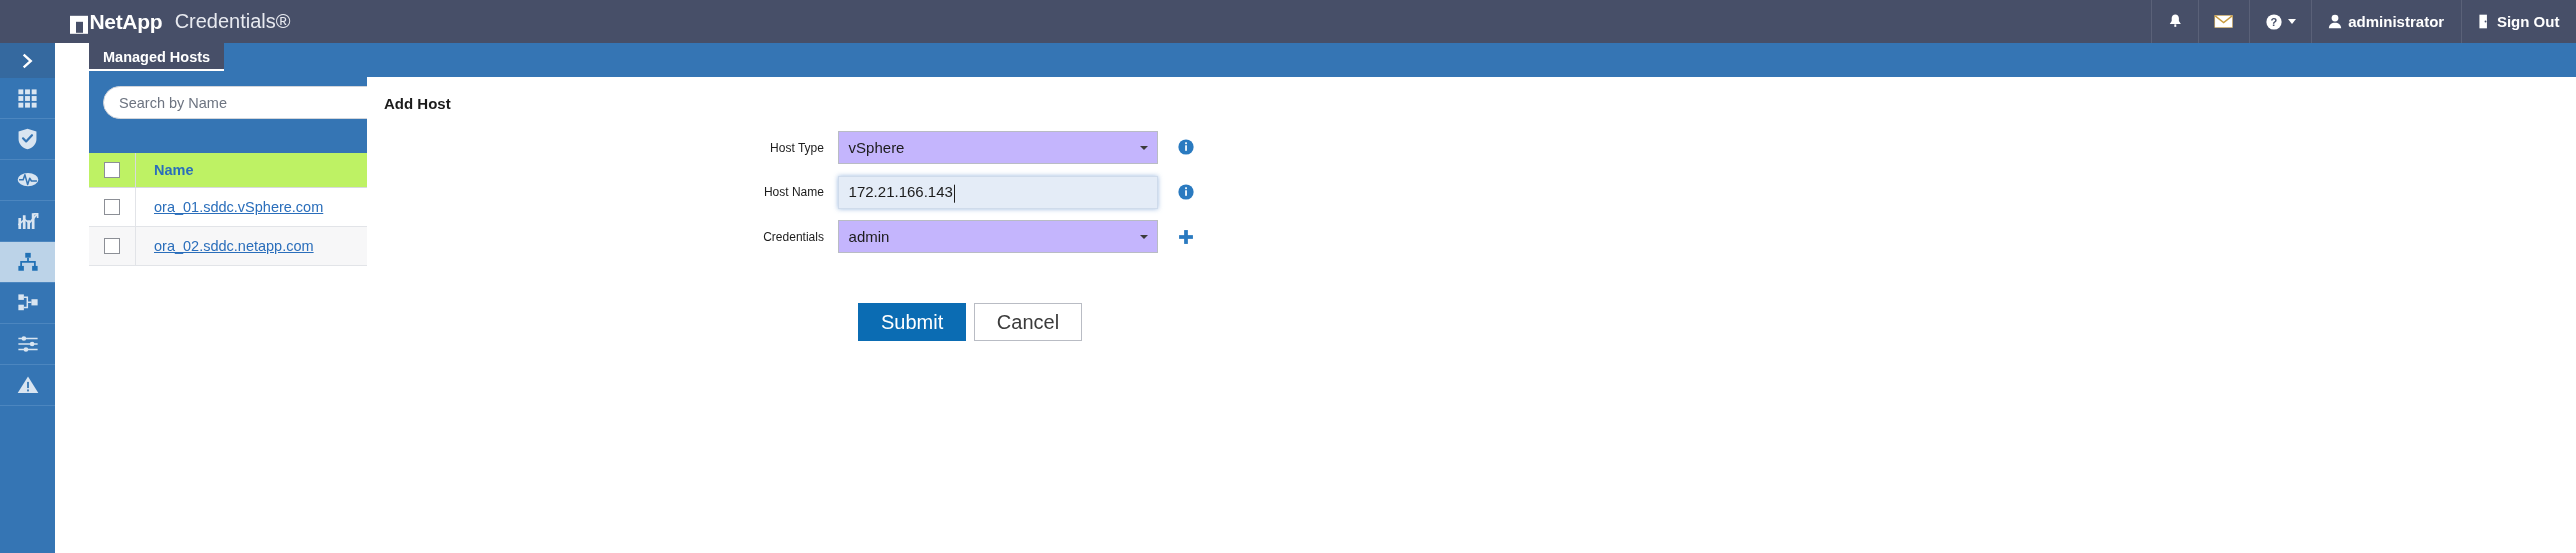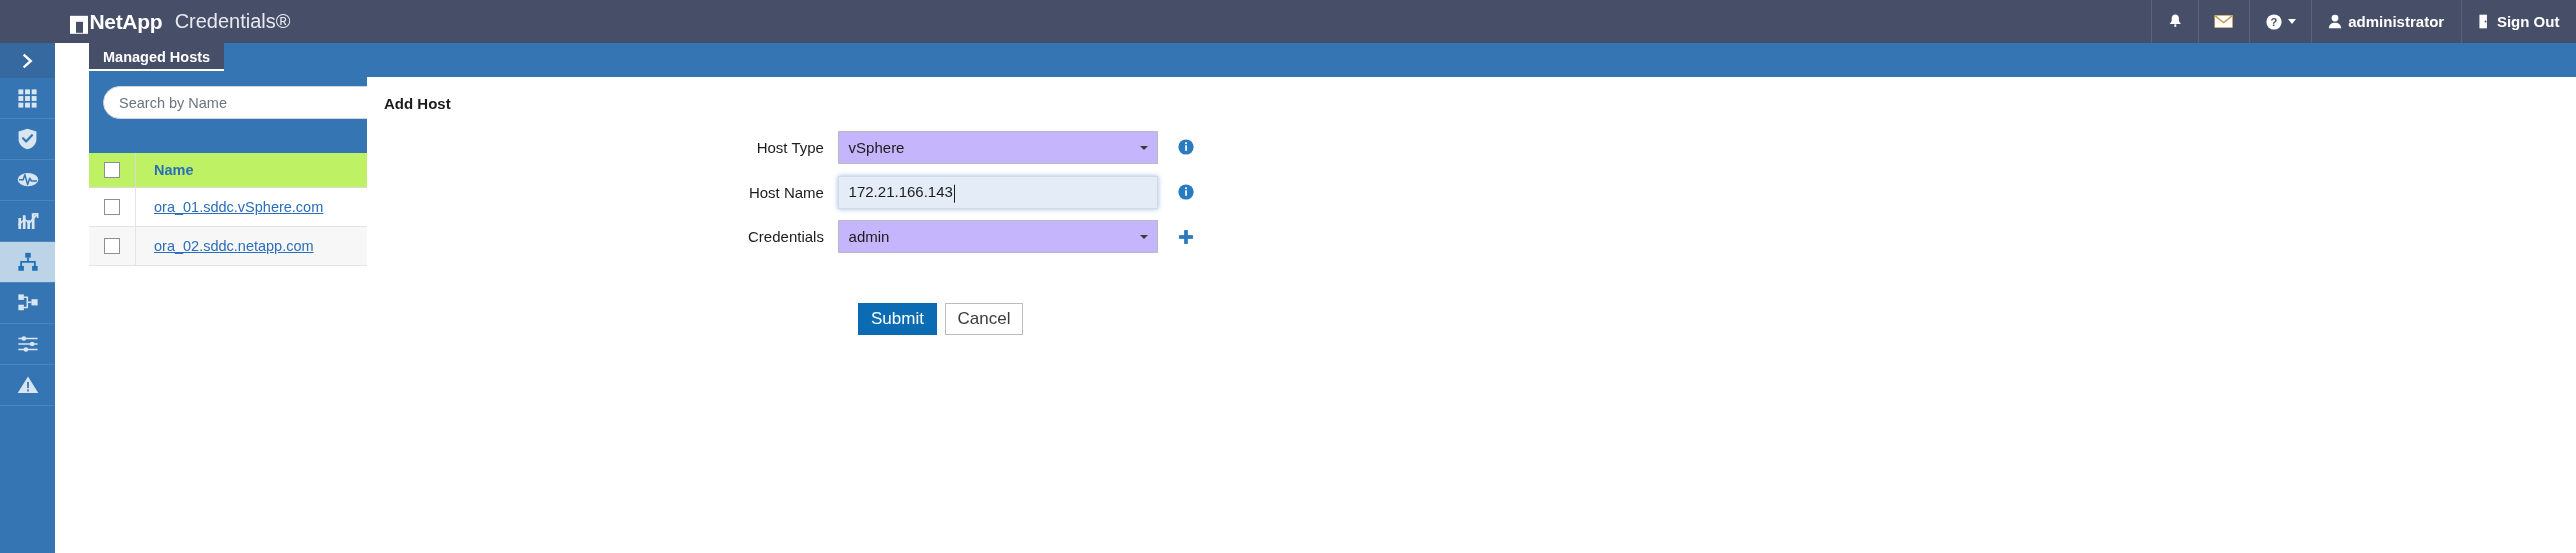--- a/index.html
+++ b/index.html
@@ -260,21 +260,21 @@
   .form-row {
     display: flex;
     align-items: center;
     height: 33px;
     margin-bottom: 11.7px;
   }
   .form-label {
     width: 487px;
     text-align: right;
     padding-right: 14px;
-    font-size: 15px;
+    font-size: 12px;
     color: #1c1c1c;
   }
   .field {
     width: 331px;
     height: 33px;
     border: 0.7px solid #b9bcc4;
     background: #c4b5fd;
     display: flex;
     align-items: center;
     padding: 0 9.7px 0 9.7px;
@@ -313,23 +313,23 @@
   }
 
   .actions {
     position: absolute;
     left: 491px; top: 226px;
     display: flex;
     align-items: center;
     gap: 7.6px;
   }
   .btn {
-    font-size: 17px;
-    padding: 0 12px;
-    height: 32px;
+    font-size: 20px;
+    padding: 0 22px;
+    height: 38px;
     line-height: 28px;
     font-family: "Liberation Sans", sans-serif;
     cursor: pointer;
   }
   .btn-primary {
     background: #0b6cb3;
     color: #ffffff;
     border: 0.7px solid #0b6cb3;
   }
   .btn-secondary {

